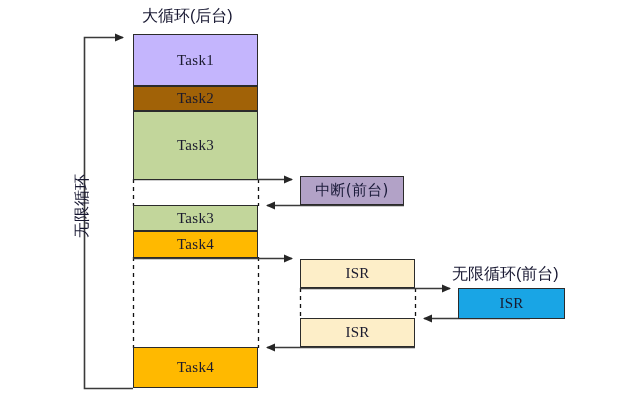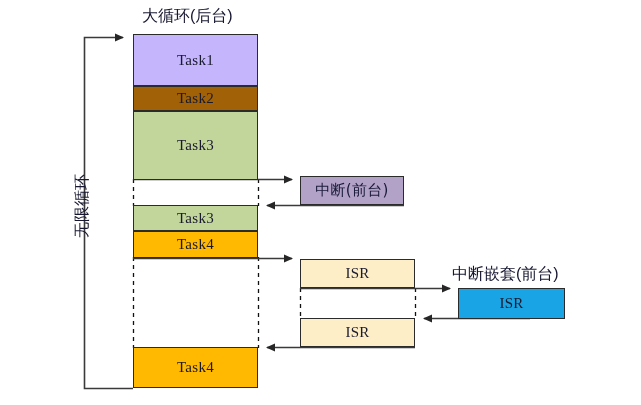--- a/index.html
+++ b/index.html
@@ -89,21 +89,21 @@
       <path d="M530,318.5 L424,318.5" fill="none" stroke="#3a3a3a" stroke-width="1.5" marker-end="url(#ah)"></path>
     </g>
 
     <g>
       <path d="M415,347.5 L267,347.5" fill="none" stroke="#3a3a3a" stroke-width="1.5" marker-end="url(#ah)"></path>
     </g>
   </svg>
 
   <div class="label" style="left:142px;top:6px;">大循环(后台)</div>
 
-  <div class="label" style="left:452px;top:264px;">中断嵌套(前台)</div>
+  <div class="label" style="left:452px;top:264px;">无限循环(前台)</div>
 
   <div class="vlabel" style="left:72px;top:238px;transform:rotate(-90deg);">无限循环</div>
 
   <div class="box" style="left:133px;top:34px;width:125px;height:52px;background:#c4b5fd;">
     <span>Task1</span>
   </div>
 
   <div class="box" style="left:133px;top:86px;width:125px;height:25px;background:#a16207;">
     <span>Task2</span>
   </div>

